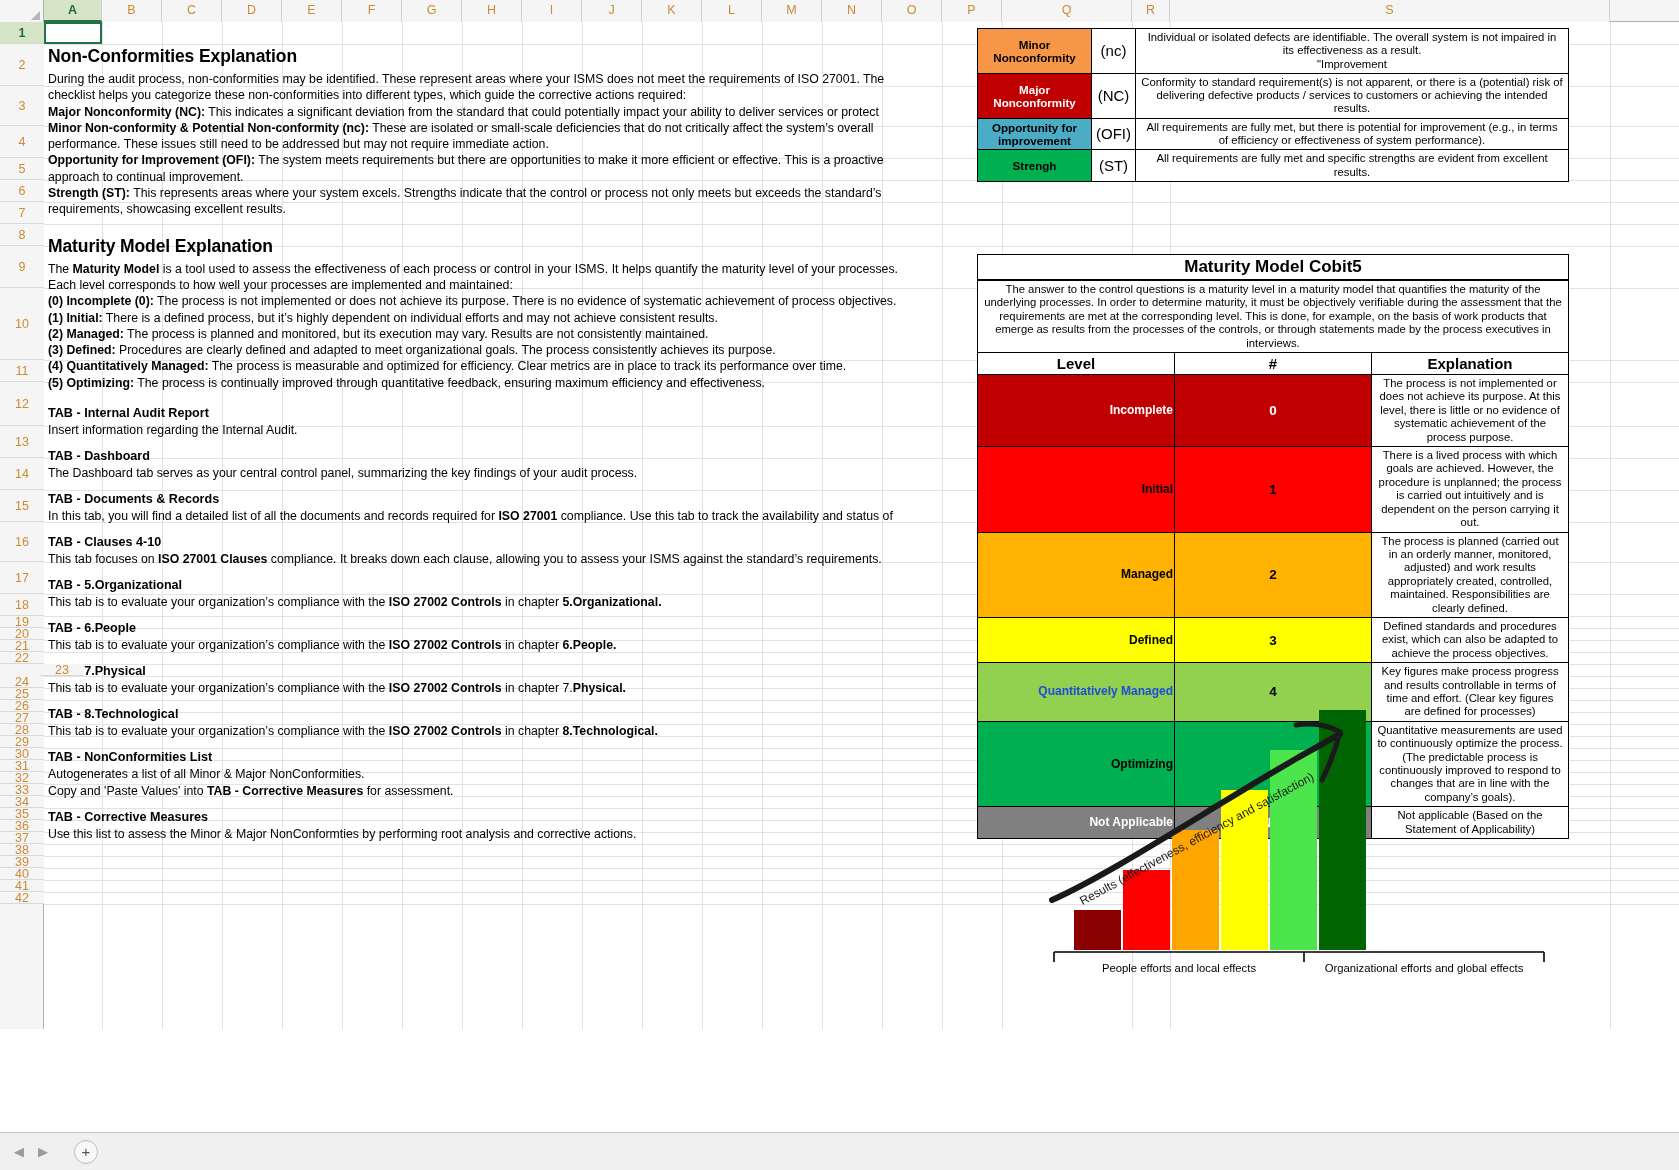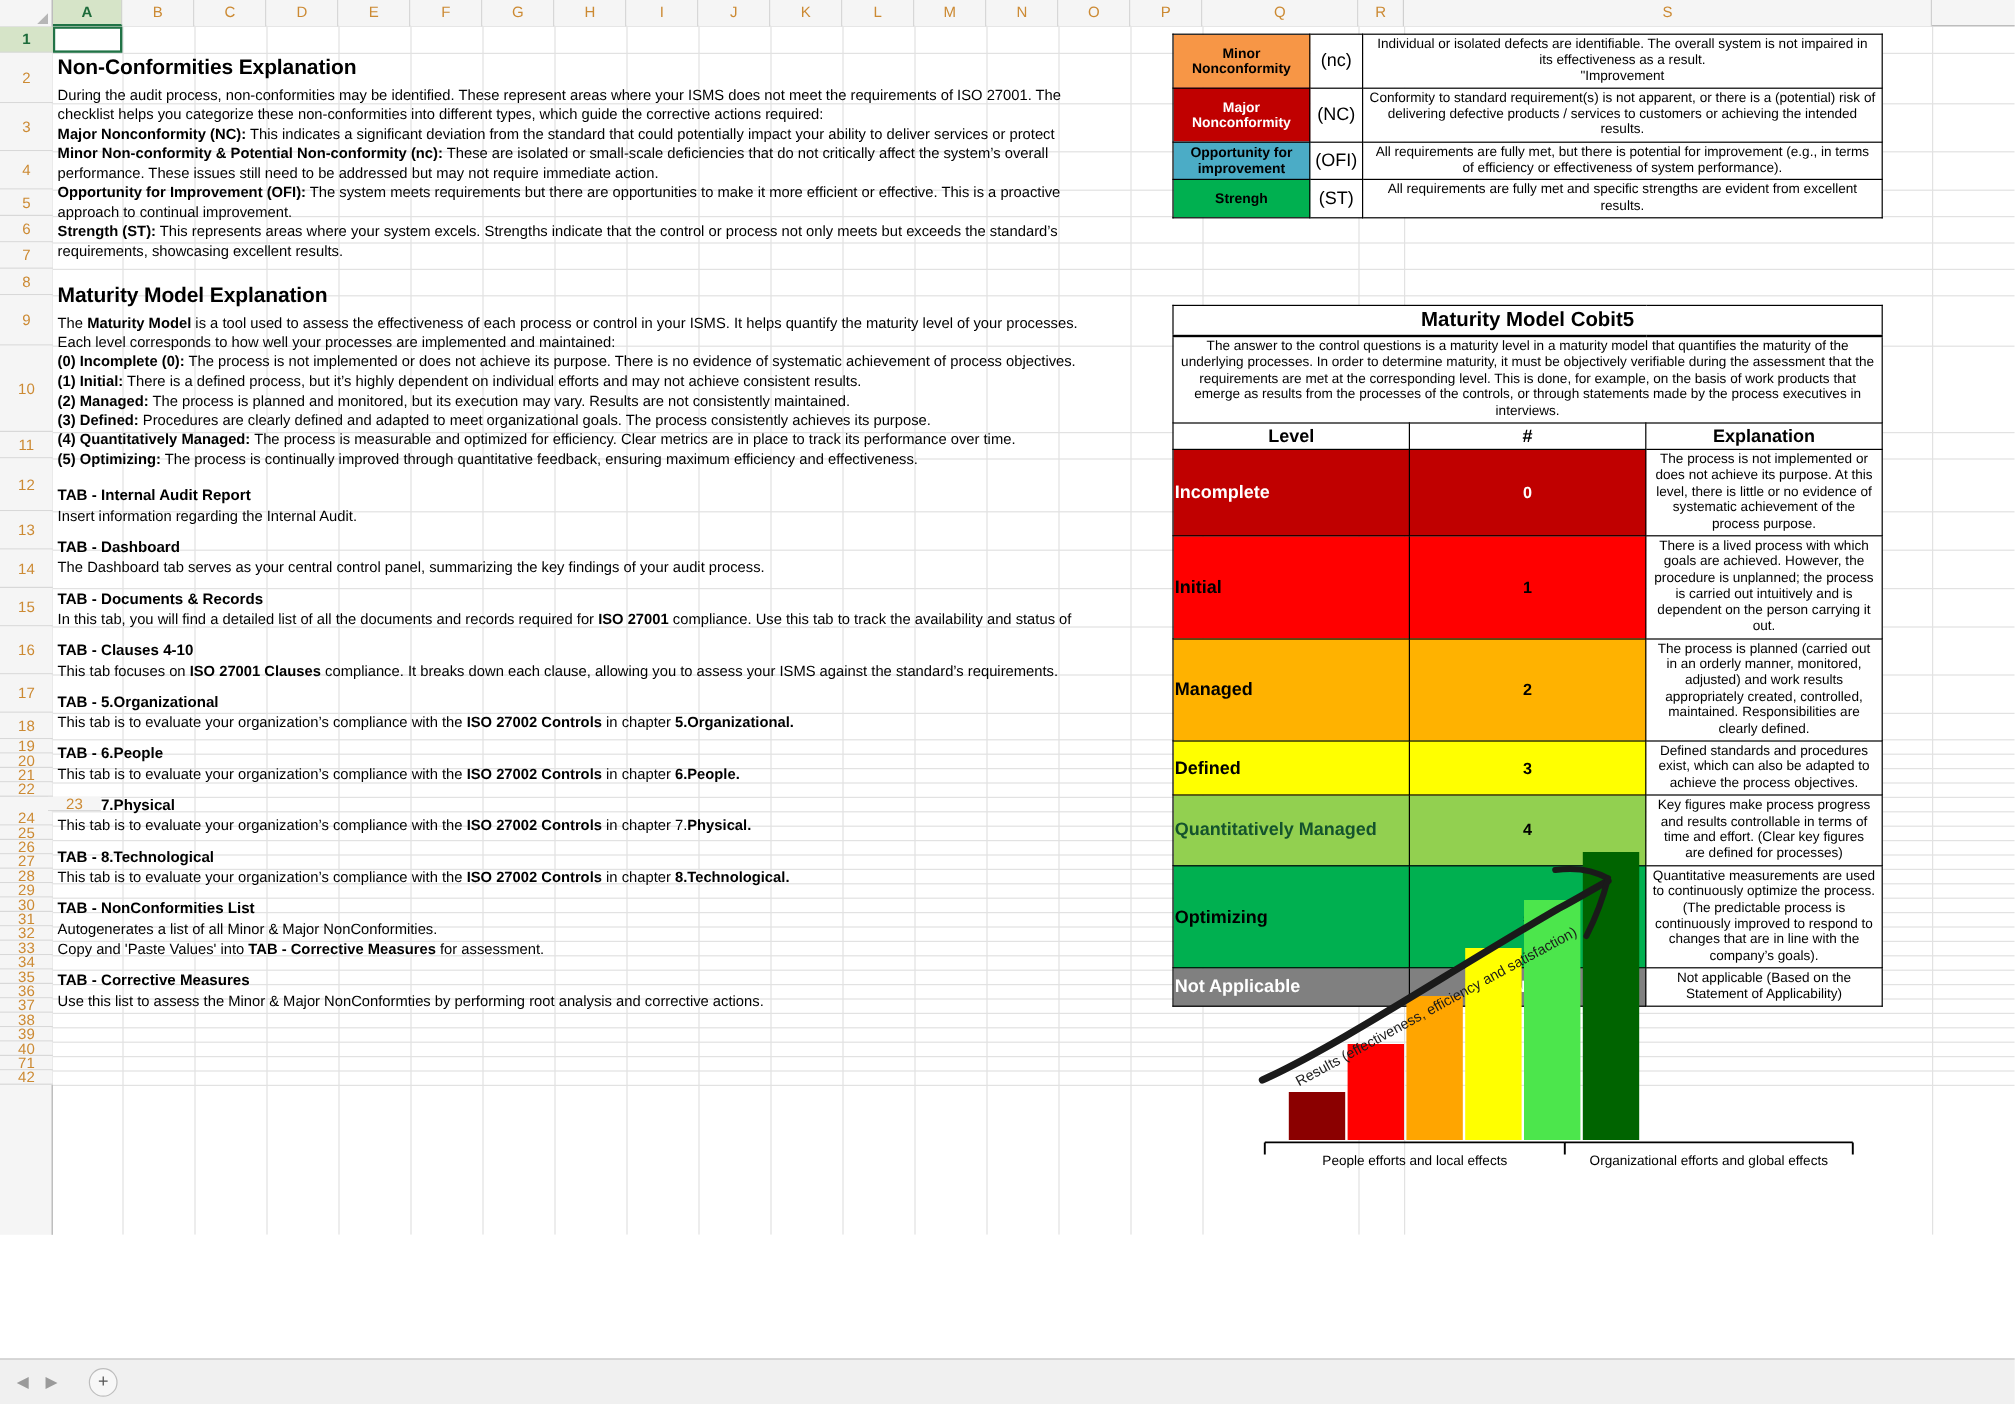--- a/index.html
+++ b/index.html
@@ -146,21 +146,21 @@
     padding: 2px; background: #fff; border-bottom: 2px solid #000 !important;
   }
   .mat-intro {
     font-size: 11.3px; line-height: 13.4px; text-align: center;
     padding: 2px 6px; background: #fff;
   }
   .mat-hdr {
     font-size: 15px; font-weight: bold; text-align: center; background: #fff;
     padding: 2px;
   }
-  .mat-lvl { font-size: 15px; font-weight: bold; text-align: left; width: 114px; line-height: 15px; }
+  .mat-lvl { font-size: 12px; font-weight: bold; text-align: right; width: 114px; line-height: 15px; }
   .mat-num { font-size: 13.5px; font-weight: bold; text-align: center; width: 44px; }
   .mat-exp { font-size: 11.3px; line-height: 13.4px; text-align: center; padding: 2px 5px; background: #fff; }
 
   
   .chart-area {
     position: absolute; top: 640px; left: 1000px;
     width: 540px; height: 350px;
     z-index: 11;
   }
   .axis-lbl {
@@ -261,21 +261,21 @@
       <div class="rowhdr" style="top: 738px; height: 12px;">31</div>
       <div class="rowhdr" style="top: 750px; height: 12px;">32</div>
       <div class="rowhdr" style="top: 762px; height: 12px;">33</div>
       <div class="rowhdr" style="top: 774px; height: 12px;">34</div>
       <div class="rowhdr" style="top: 786px; height: 12px;">35</div>
       <div class="rowhdr" style="top: 798px; height: 12px;">36</div>
       <div class="rowhdr" style="top: 810px; height: 12px;">37</div>
       <div class="rowhdr" style="top: 822px; height: 12px;">38</div>
       <div class="rowhdr" style="top: 834px; height: 12px;">39</div>
       <div class="rowhdr" style="top: 846px; height: 12px;">40</div>
-      <div class="rowhdr" style="top: 858px; height: 12px;">71</div>
+      <div class="rowhdr" style="top: 858px; height: 12px;">41</div>
       <div class="rowhdr" style="top: 870px; height: 12px;">42</div>
     </div>
 
   <div class="canvas" id="canvas">
 
     <div class="selcell" id="selcell" style="left: 0px; top: 0px; width: 58px; height: 22px;"></div>
 
     <div class="leftdoc">
 
       <div class="doc-h1">Non-Conformities Explanation</div>
@@ -403,21 +403,21 @@
             <td class="mat-lvl" style="background: rgb(255, 178, 0); color: rgb(0, 0, 0);">Managed</td>
             <td class="mat-num" style="background: rgb(255, 178, 0); color: rgb(0, 0, 0);">2</td>
             <td class="mat-exp">The process is planned (carried out in an orderly manner, monitored, adjusted) and work results appropriately created, controlled, maintained. Responsibilities are clearly defined.</td>
           </tr>
           <tr>
             <td class="mat-lvl" style="background: rgb(255, 255, 0); color: rgb(0, 0, 0);">Defined</td>
             <td class="mat-num" style="background: rgb(255, 255, 0); color: rgb(0, 0, 0);">3</td>
             <td class="mat-exp">Defined standards and procedures exist, which can also be adapted to achieve the process objectives.</td>
           </tr>
           <tr>
-            <td class="mat-lvl" style="background: rgb(146, 208, 80); color: #14532d;">Quantitatively Managed</td>
+            <td class="mat-lvl" style="background: rgb(146, 208, 80); color: #1d4ed8;">Quantitatively Managed</td>
             <td class="mat-num" style="background: rgb(146, 208, 80); color: rgb(0, 0, 0);">4</td>
             <td class="mat-exp">Key figures make process progress and results controllable in terms of time and effort. (Clear key figures are defined for processes)</td>
           </tr>
           <tr>
             <td class="mat-lvl" style="background: rgb(0, 176, 80); color: rgb(0, 0, 0);">Optimizing</td>
             <td class="mat-num" style="background: rgb(0, 176, 80); color: rgb(0, 0, 0);">5</td>
             <td class="mat-exp">Quantitative measurements are used to continuously optimize the process. (The predictable process is continuously improved to respond to changes that are in line with the company’s goals).</td>
           </tr>
           <tr>
             <td class="mat-lvl" style="background: rgb(128, 128, 128); color: rgb(255, 255, 255);">Not Applicable</td>

